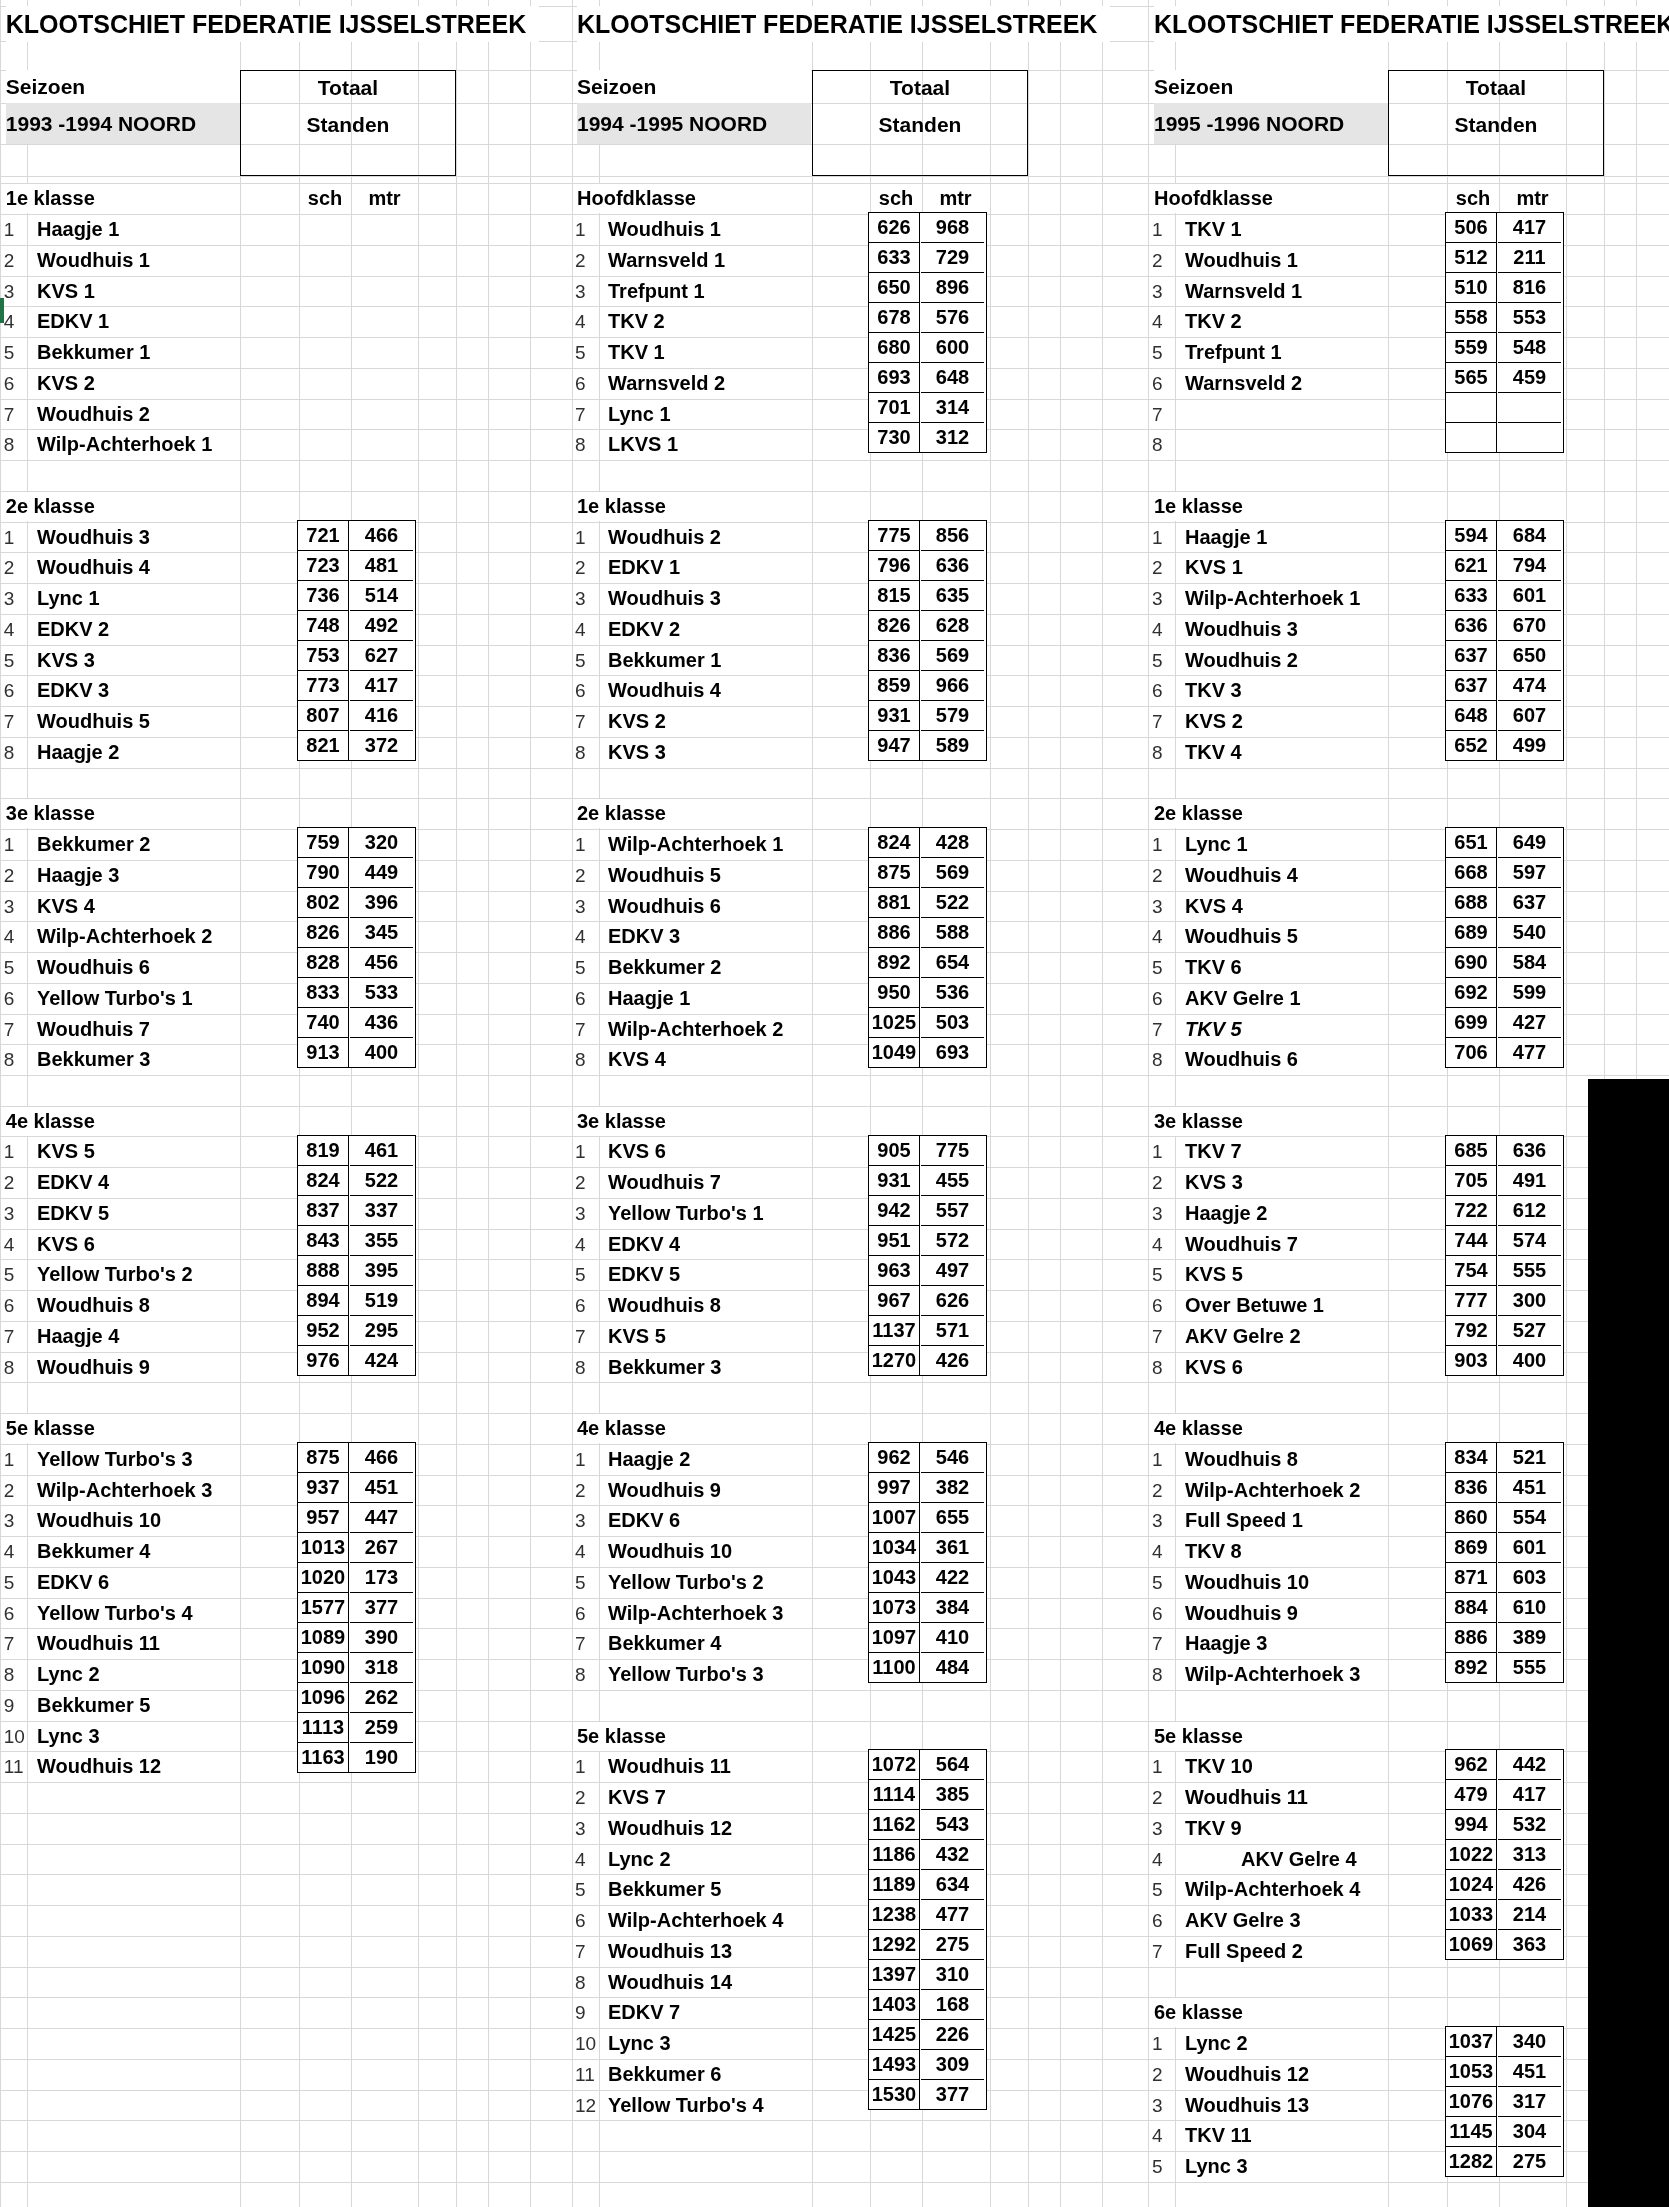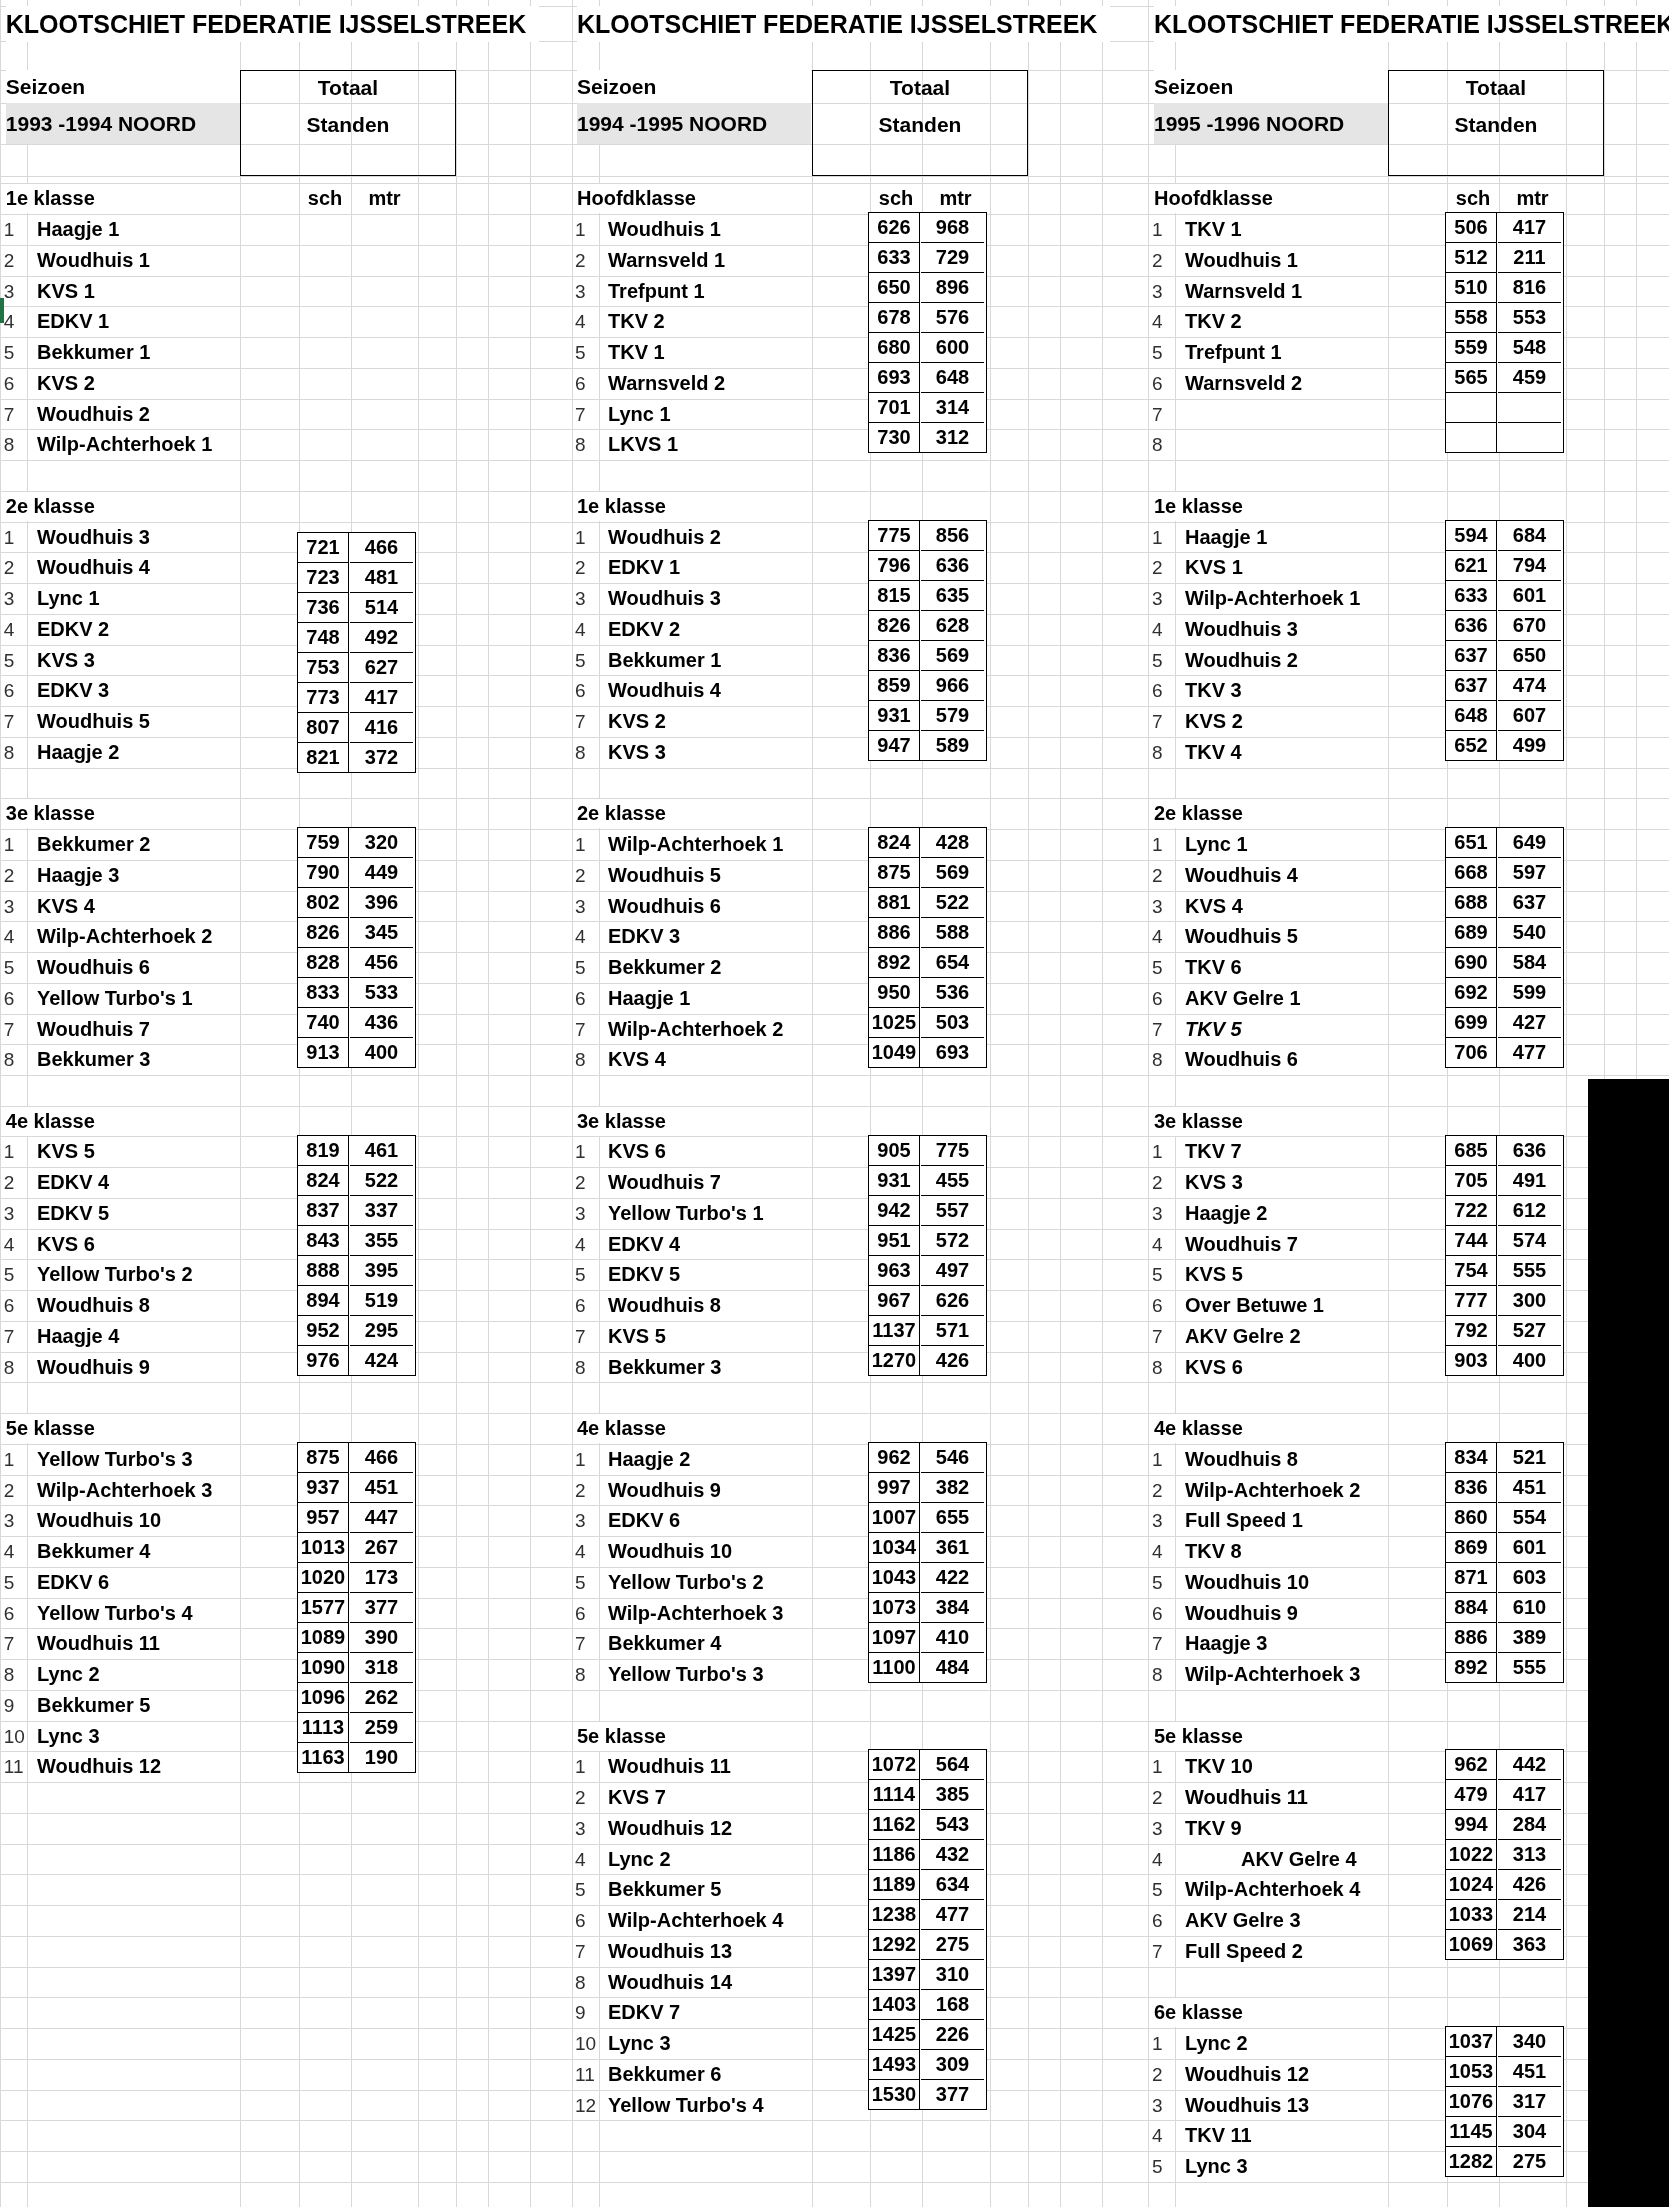--- a/index.html
+++ b/index.html
@@ -147,21 +147,21 @@
     <div class="t name" style="left: 37px; top: 306px;">EDKV 1</div>
     <div class="t rank" style="left: 3.8px; top: 337px;">5</div>
     <div class="t name" style="left: 37px; top: 337px;">Bekkumer 1</div>
     <div class="t rank" style="left: 3.8px; top: 368px;">6</div>
     <div class="t name" style="left: 37px; top: 368px;">KVS 2</div>
     <div class="t rank" style="left: 3.8px; top: 399px;">7</div>
     <div class="t name" style="left: 37px; top: 399px;">Woudhuis 2</div>
     <div class="t rank" style="left: 3.8px; top: 429px;">8</div>
     <div class="t name" style="left: 37px; top: 429px;">Wilp-Achterhoek 1</div>
     <div class="t slabel" style="left: 5.8px; top: 492px;">2e klasse</div>
-    <div class="tbl" style="left: 297px; top: 520px; grid-template-columns: 52px 65px; margin-top: 12px;">
+    <div class="tbl" style="left: 297px; top: 520px; grid-template-columns: 52px 65px;">
       <div class="cell">721</div>
       <div class="cell m">466</div>
       <div class="cell">723</div>
       <div class="cell m">481</div>
       <div class="cell">736</div>
       <div class="cell m">514</div>
       <div class="cell">748</div>
       <div class="cell m">492</div>
       <div class="cell">753</div>
       <div class="cell m">627</div>
@@ -724,21 +724,21 @@
     <div class="t name" style="left: 1185px; top: 1628px;">Haagje 3</div>
     <div class="t rank" style="left: 1152px; top: 1659px;">8</div>
     <div class="t name" style="left: 1185px; top: 1659px;">Wilp-Achterhoek 3</div>
     <div class="t slabel" style="left: 1154px; top: 1722px;">5e klasse</div>
     <div class="tbl" style="left: 1445px; top: 1749px; grid-template-columns: 52px 65px;">
       <div class="cell">962</div>
       <div class="cell m">442</div>
       <div class="cell">479</div>
       <div class="cell m">417</div>
       <div class="cell">994</div>
-      <div class="cell m">284</div>
+      <div class="cell m">532</div>
       <div class="cell">1022</div>
       <div class="cell m">313</div>
       <div class="cell">1024</div>
       <div class="cell m">426</div>
       <div class="cell">1033</div>
       <div class="cell m">214</div>
       <div class="cell last">1069</div>
       <div class="cell m last">363</div>
     </div>
     <div class="t rank" style="left: 1152px; top: 1751px;">1</div>

